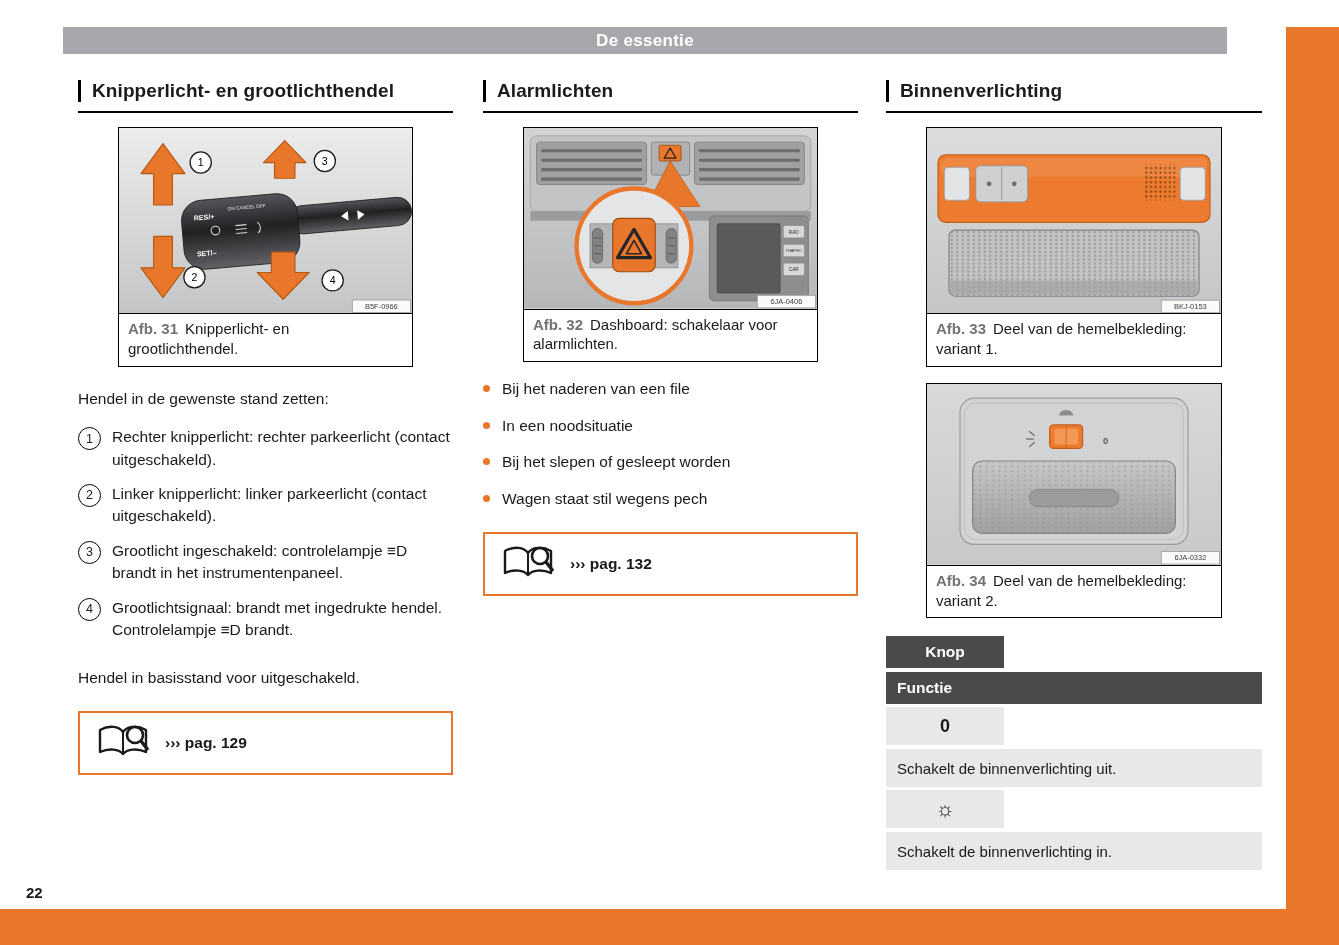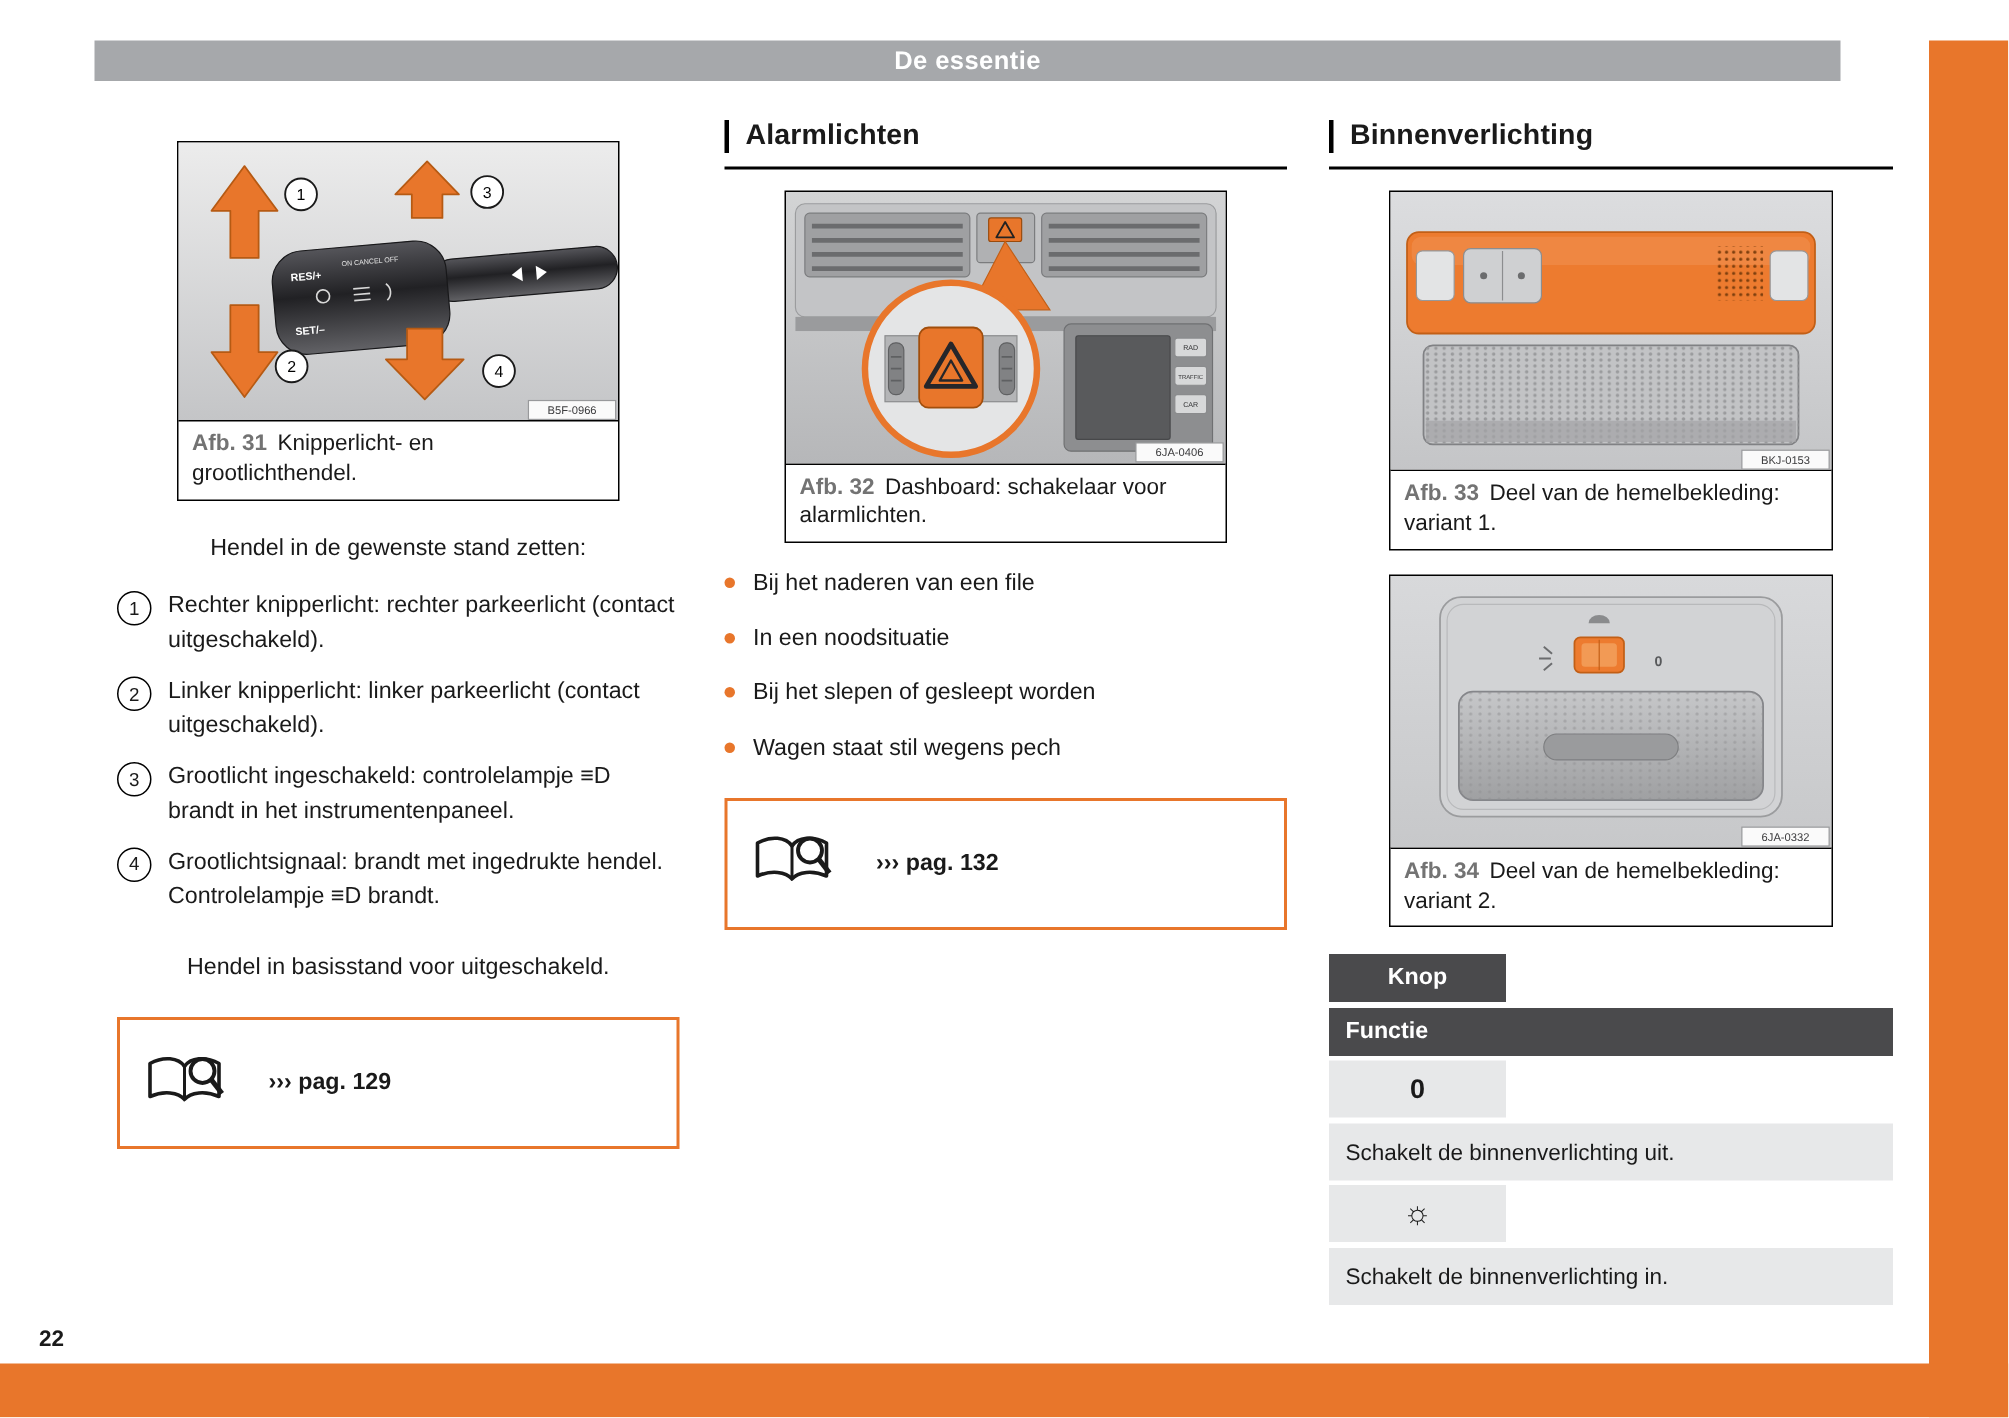--- a/index.html
+++ b/index.html
@@ -15,30 +15,30 @@
   .col1{left:78px;width:375px;}
   .col2{left:483px;width:375px;}
   .col3{left:886px;width:376px;}
   .sec-head{border-bottom:2px solid #000;padding-bottom:9px;}
   .sec-head h2{margin:0;font-size:19px;line-height:1.15;border-left:3px solid #000;padding-left:11px;
                font-weight:bold;letter-spacing:.1px;}
   .figbox{border:1px solid #000;margin-top:14px;background:#fff;}
   .figimg svg{display:block;width:100%;height:auto;}
   .figcap{border-top:1px solid #000;padding:5px 9px 7px;font-size:15px;line-height:1.32;}
   .figlabel{color:#737373;font-weight:bold;margin-right:7px;}
-  .body-text{font-size:15.5px;line-height:1.5;margin:20px 0 0;text-align:center;}
+  .body-text{font-size:15.5px;line-height:1.5;margin:20px 0 0;}
   .numlist{list-style:none;margin:16px 0 0;padding:0;}
   .numitem{display:flex;gap:11px;margin-bottom:12px;font-size:15.5px;line-height:1.45;}
   .numcircle{flex:0 0 auto;width:21px;height:21px;border:1.5px solid #000;border-radius:50%;
              display:flex;align-items:center;justify-content:center;font-size:12.5px;margin-top:1px;background:#fff;}
   .bullist{list-style:none;margin:16px 0 0;padding:0;}
   .bulitem{display:flex;gap:12px;margin-bottom:14px;font-size:15.5px;line-height:1.45;}
   .bullet{flex:0 0 auto;width:7px;height:7px;border-radius:50%;background:#E8762B;margin-top:7px;}
   .refbox{border:2.5px solid #E8762B;margin-top:22px;height:52px;display:flex;align-items:center;
-          padding:16px 15px;gap:28px;background:#fff;}
+          padding:4px 15px;gap:14px;background:#fff;}
   .reftext{font-weight:bold;font-size:15.5px;}
   .tbl{margin-top:18px;font-size:15px;}
   .trow{display:flex;gap:4px;margin-bottom:3px;flex-direction:column;}
   .tcell{padding:7px 11px;display:flex;align-items:center;}
   .tknop{width:96px;flex:0 0 auto;justify-content:center;text-align:center;}
   .tfunc{flex:1;}
   .thead .tcell{background:#4A4A4C;color:#fff;font-weight:bold;font-size:15.5px;}
   .tbody-row .tcell{background:#E7E8E9;min-height:24px;}
   .knopval{font-weight:bold;font-size:18px;}
   .lampglyph{font-size:21px;font-weight:normal;}
@@ -49,20 +49,23 @@
 <div class="page">
 
   <div class="banner">
     <span>De essentie</span>
   </div>
   <div class="edge-right"></div>
   <div class="edge-bottom"></div>
   <div class="page-number">22</div>
 
   <section class="col col1">
+    <div class="sec-head">
+      <h2>Knipperlicht- en grootlichthendel</h2>
+    </div>
 
     <figure class="figbox" style="margin-bottom:0">
       <div class="figimg">
         <svg viewBox="0 0 373 236" xmlns="http://www.w3.org/2000/svg">
           <defs>
             <linearGradient id="f31bg" x1="0" y1="0" x2="0" y2="1">
               <stop offset="0" stop-color="#ececec"></stop>
                 <stop offset="1" stop-color="#c4c5c7"></stop>
             </linearGradient>
             <linearGradient id="f31st" x1="0" y1="0" x2="0" y2="1">

